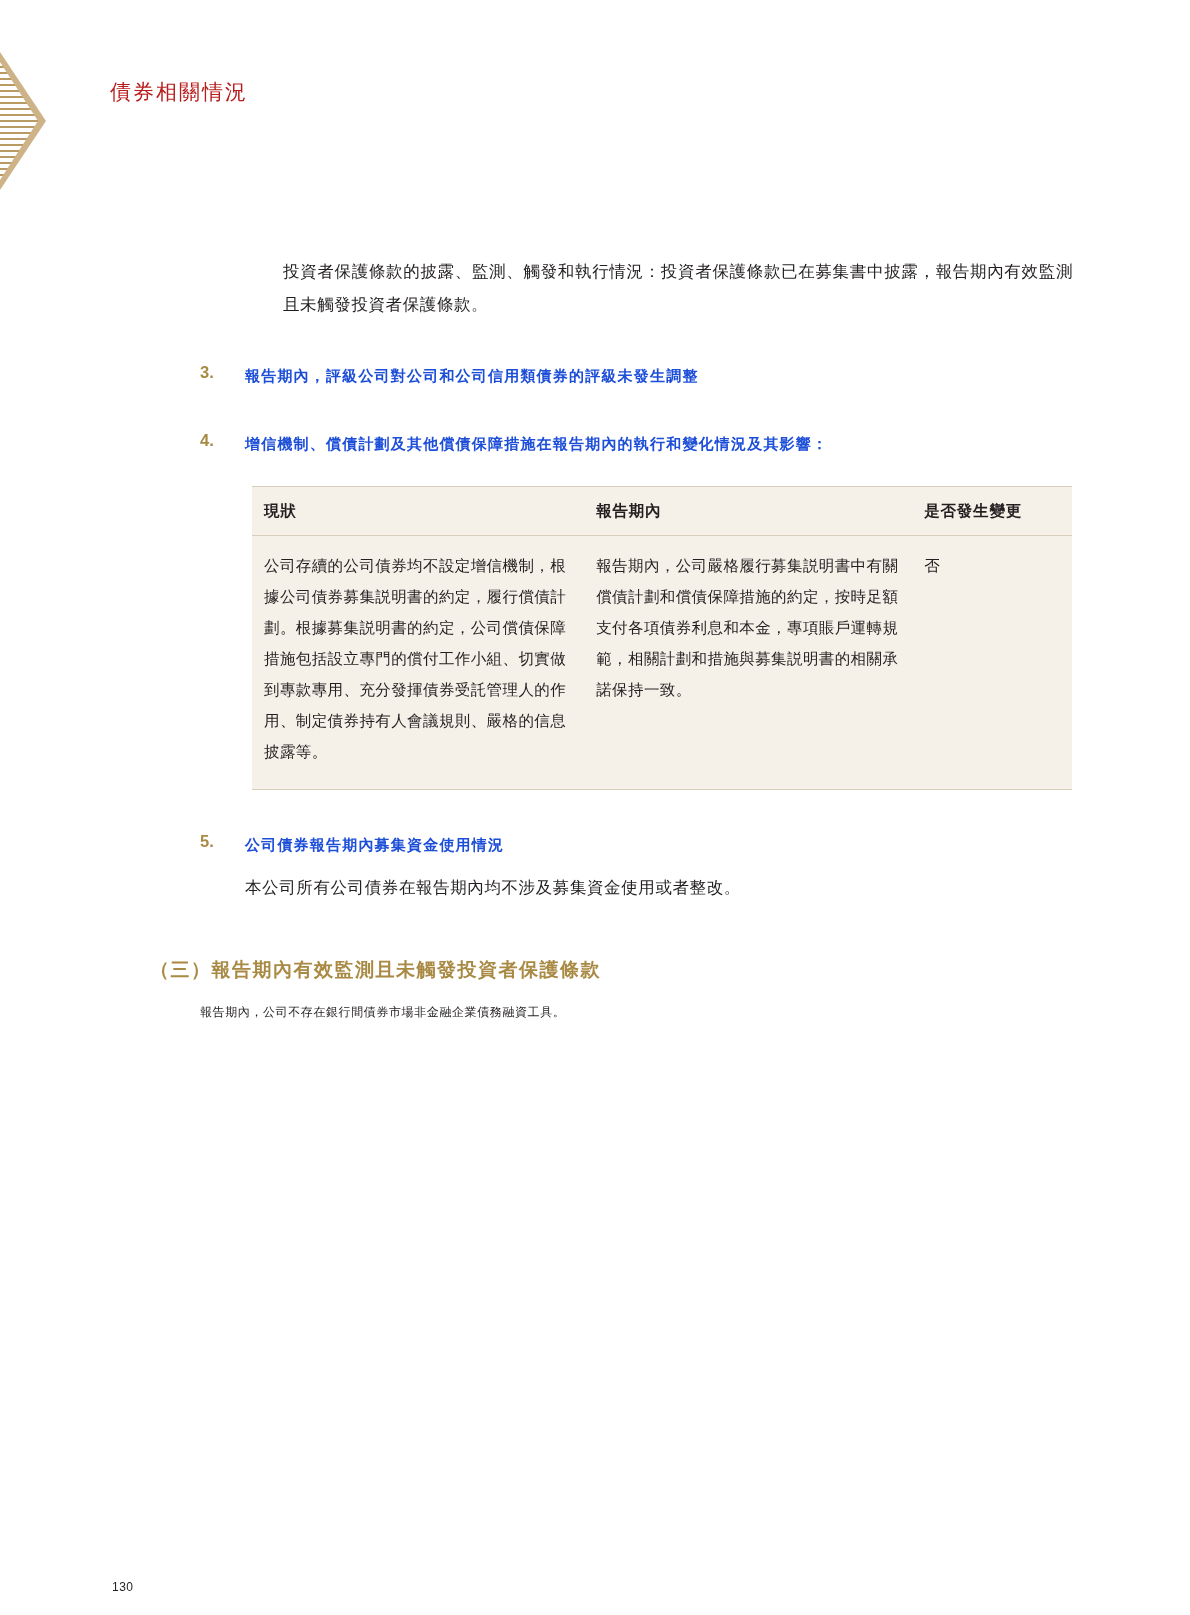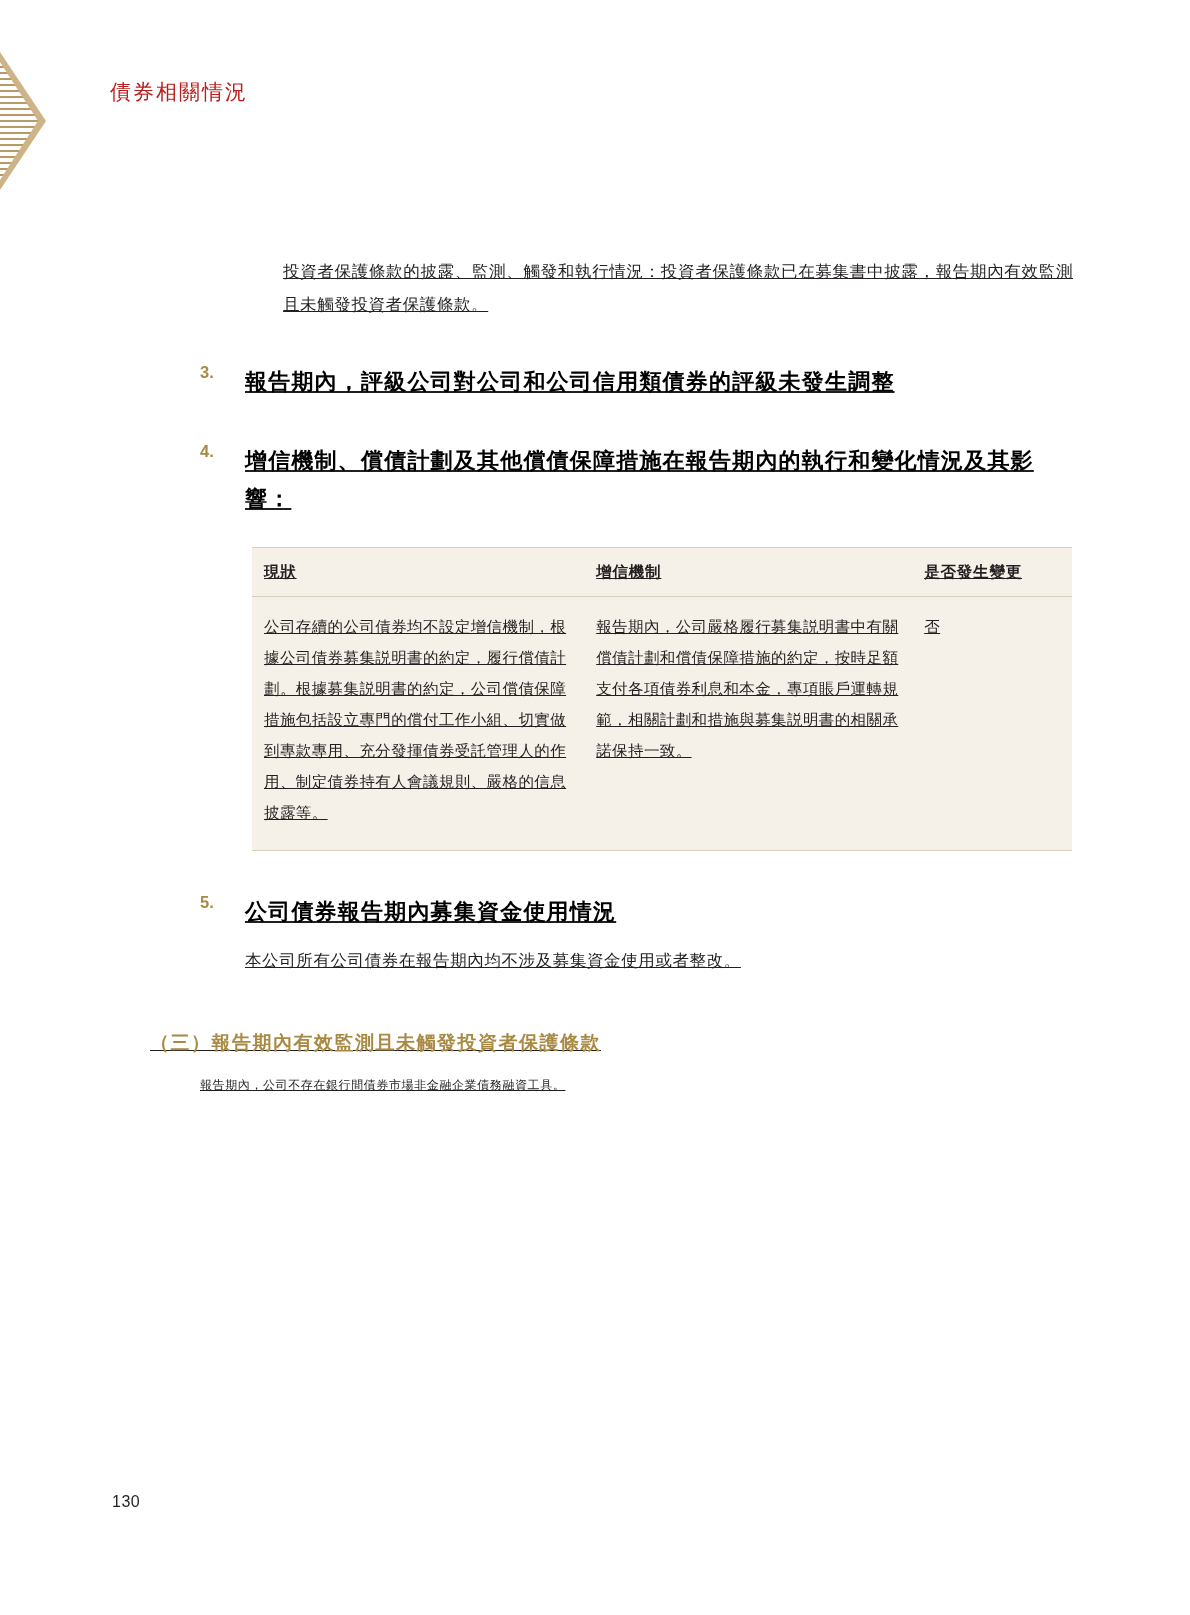--- a/index.html
+++ b/index.html
@@ -52,21 +52,20 @@
     font-size: 21px;
     letter-spacing: 2px;
     color: #b91c1c;
   }
 
   .content {
     position: absolute;
     left: 0;
     top: 255px;
     width: 1190px;
-    text-decoration: underline;
   }
 
   .intro-block {
     margin-left: 283px;
     width: 790px;
     font-size: 16.5px;
     line-height: 2.0;
     letter-spacing: 0.6px;
     color: #231f20;
     text-align: justify;
@@ -82,23 +81,23 @@
     position: absolute;
     left: 0;
     top: 0;
     font-weight: bold;
     font-size: 16.5px;
     color: #a98a44;
   }
   .num-item .num-title {
     margin-left: 45px;
     font-weight: bold;
-    font-size: 22px;
+    font-size: 15px;
     letter-spacing: 1.2px;
-    color: #000000;
+    color: #1d4ed8;
     line-height: 1.7;
     margin-top: 10px;
   }
   .num-item .num-body {
     margin-left: 45px;
     margin-top: 14px;
     font-size: 16.5px;
     letter-spacing: 0.6px;
     line-height: 1.9;
     color: #231f20;
@@ -153,22 +152,22 @@
     margin-top: 18px;
     font-size: 12px;
     letter-spacing: 0.6px;
     line-height: 1.9;
     color: #231f20;
   }
 
   .page-number {
     position: absolute;
     left: 112px;
-    top: 1493px;
-    font-size: 16px;
+    top: 1580px;
+    font-size: 12px;
     color: #231f20;
     letter-spacing: 0.5px;
   }
 </style>
 </head>
 <body>
 
 <div class="corner-mark">
   <div class="solid"></div>
   <div class="lines"></div>
@@ -188,21 +187,21 @@
   <div class="num-item">
     <span class="num">4.</span>
     <div class="num-title">增信機制、償債計劃及其他償債保障措施在報告期內的執行和變化情況及其影響：</div>
   </div>
 
   <div class="table-wrap">
     <table class="data">
       <thead>
         <tr>
           <th class="col-1">現狀</th>
-          <th class="col-2">增信機制</th>
+          <th class="col-2">報告期內</th>
           <th class="col-3">是否發生變更</th>
         </tr>
       </thead>
       <tbody>
         <tr>
           <td class="col-1">公司存續的公司債券均不設定增信機制，根據公司債券募集説明書的約定，履行償債計劃。根據募集説明書的約定，公司償債保障措施包括設立專門的償付工作小組、切實做到專款專用、充分發揮債券受託管理人的作用、制定債券持有人會議規則、嚴格的信息披露等。</td>
           <td class="col-2">報告期內，公司嚴格履行募集説明書中有關償債計劃和償債保障措施的約定，按時足額支付各項債券利息和本金，專項賬戶運轉規範，相關計劃和措施與募集説明書的相關承諾保持一致。</td>
           <td class="col-3">否</td>
         </tr>
       </tbody>

